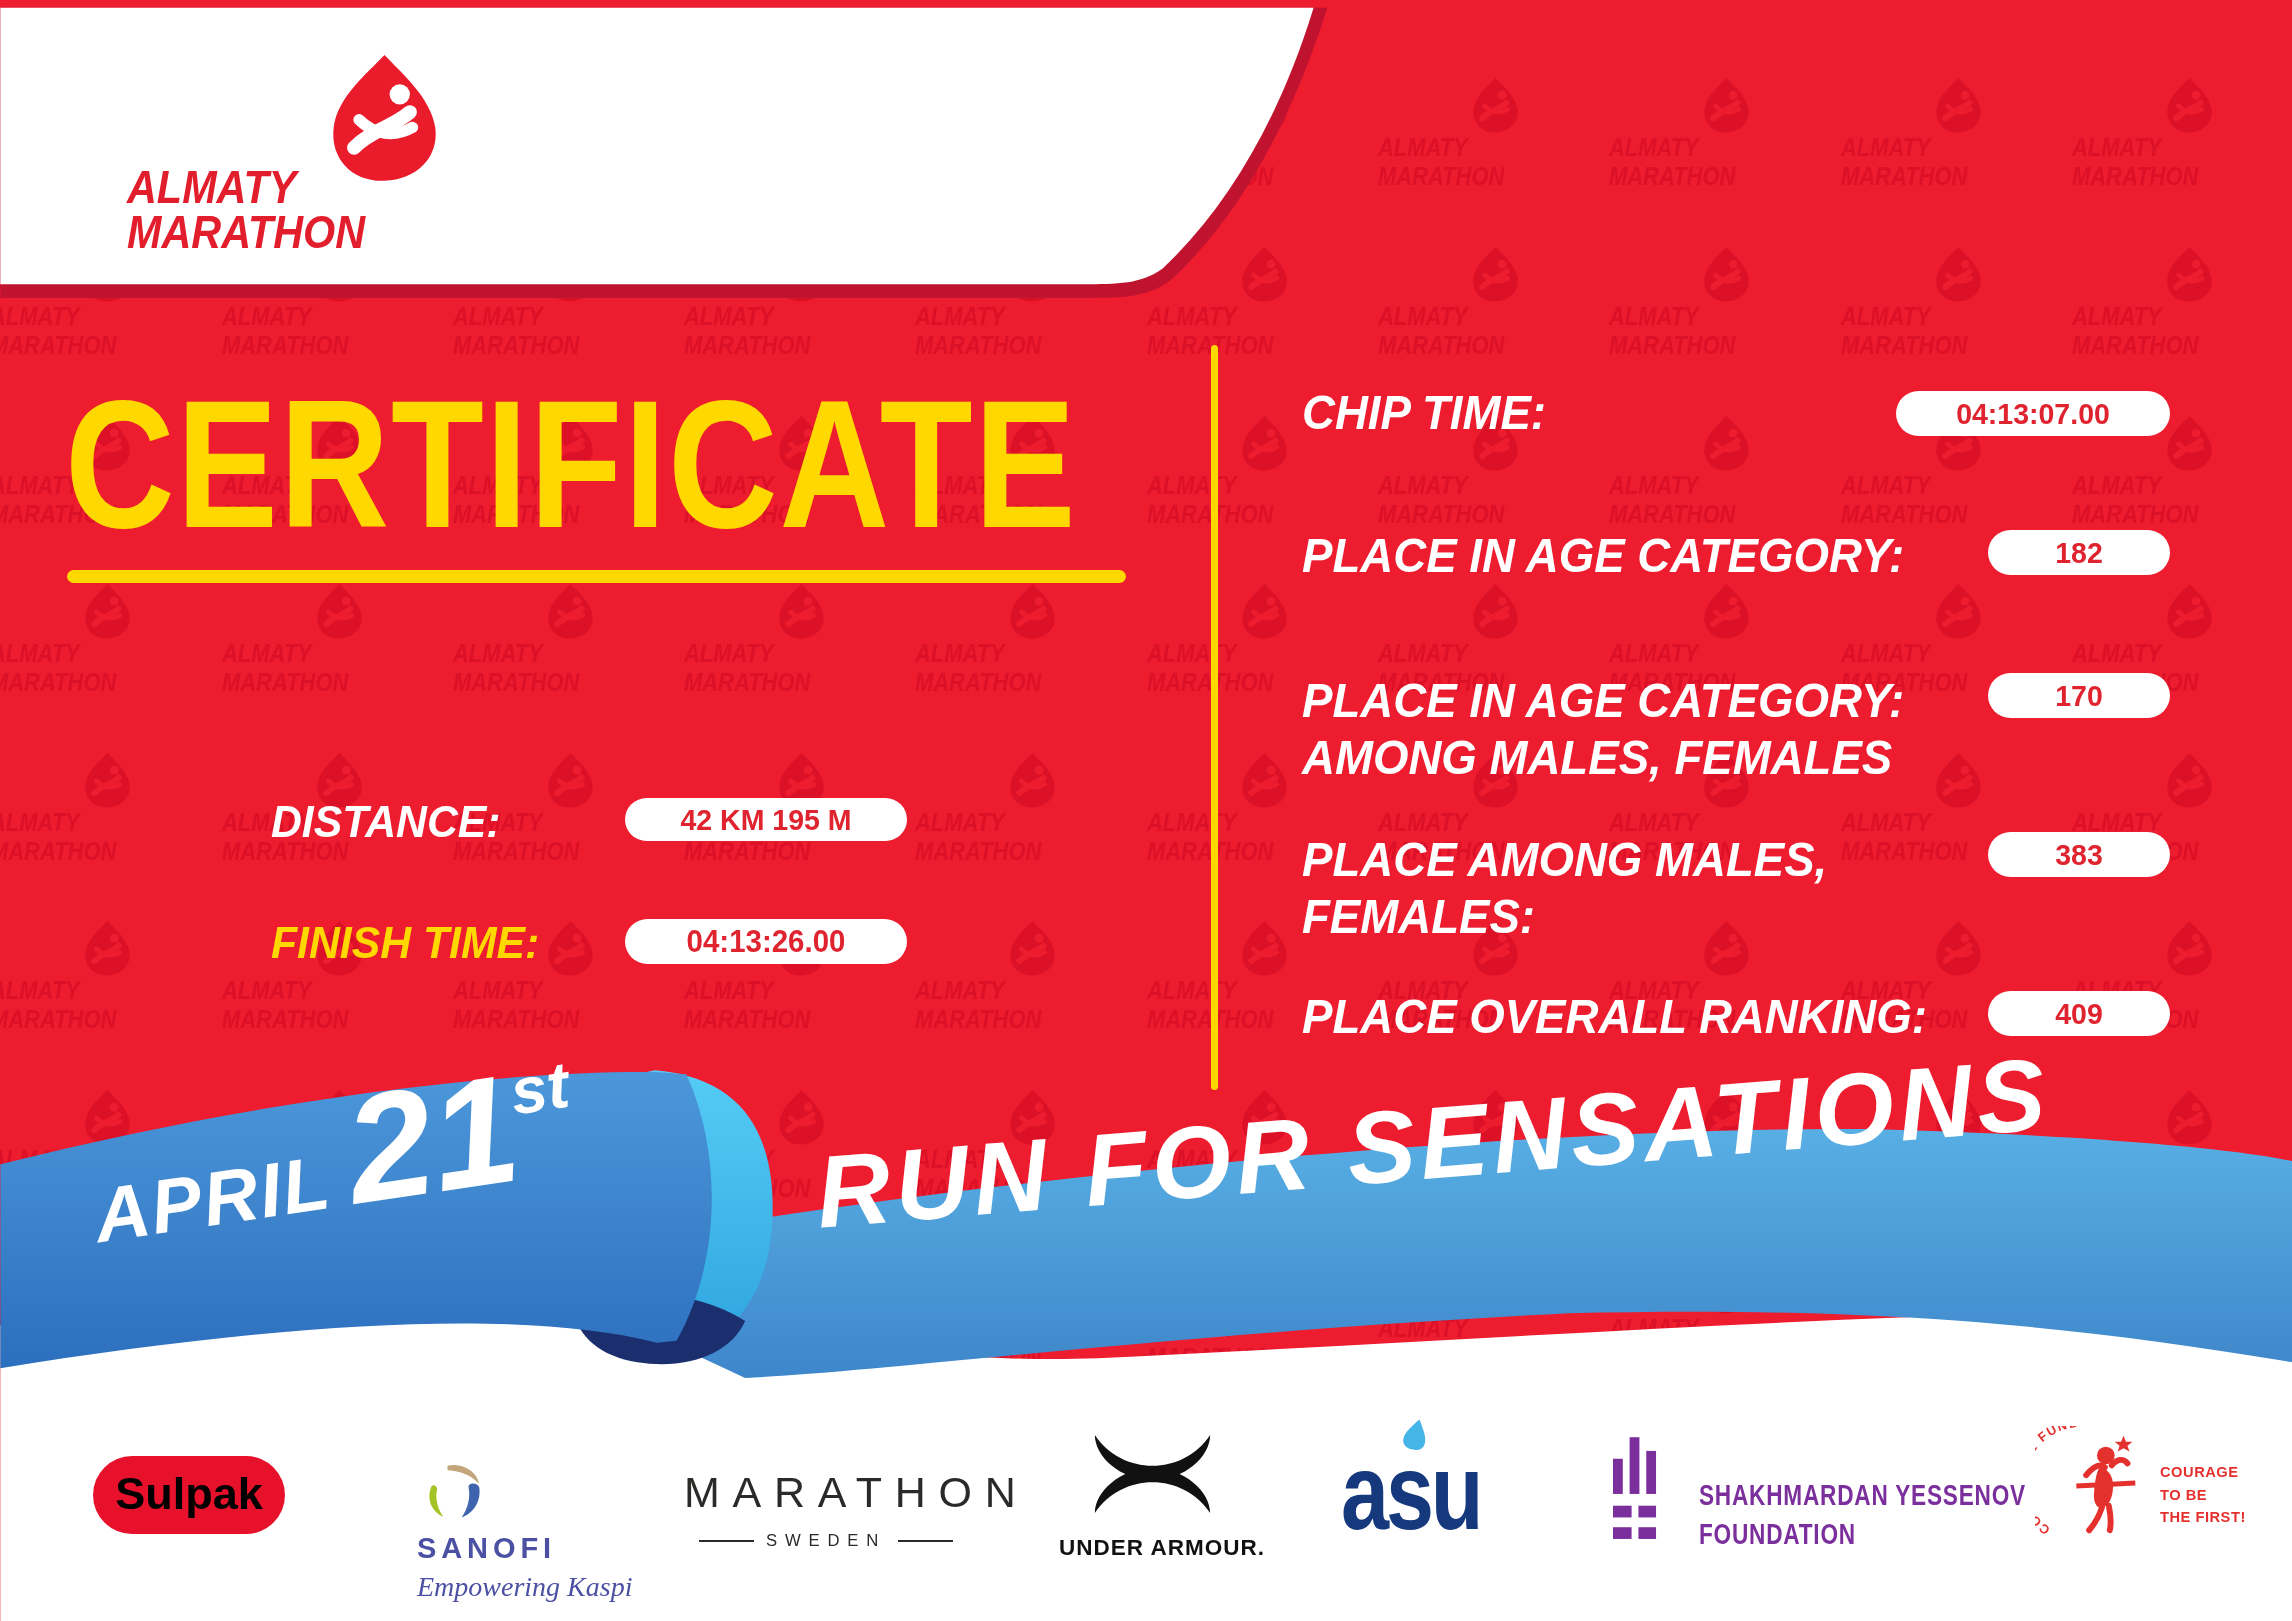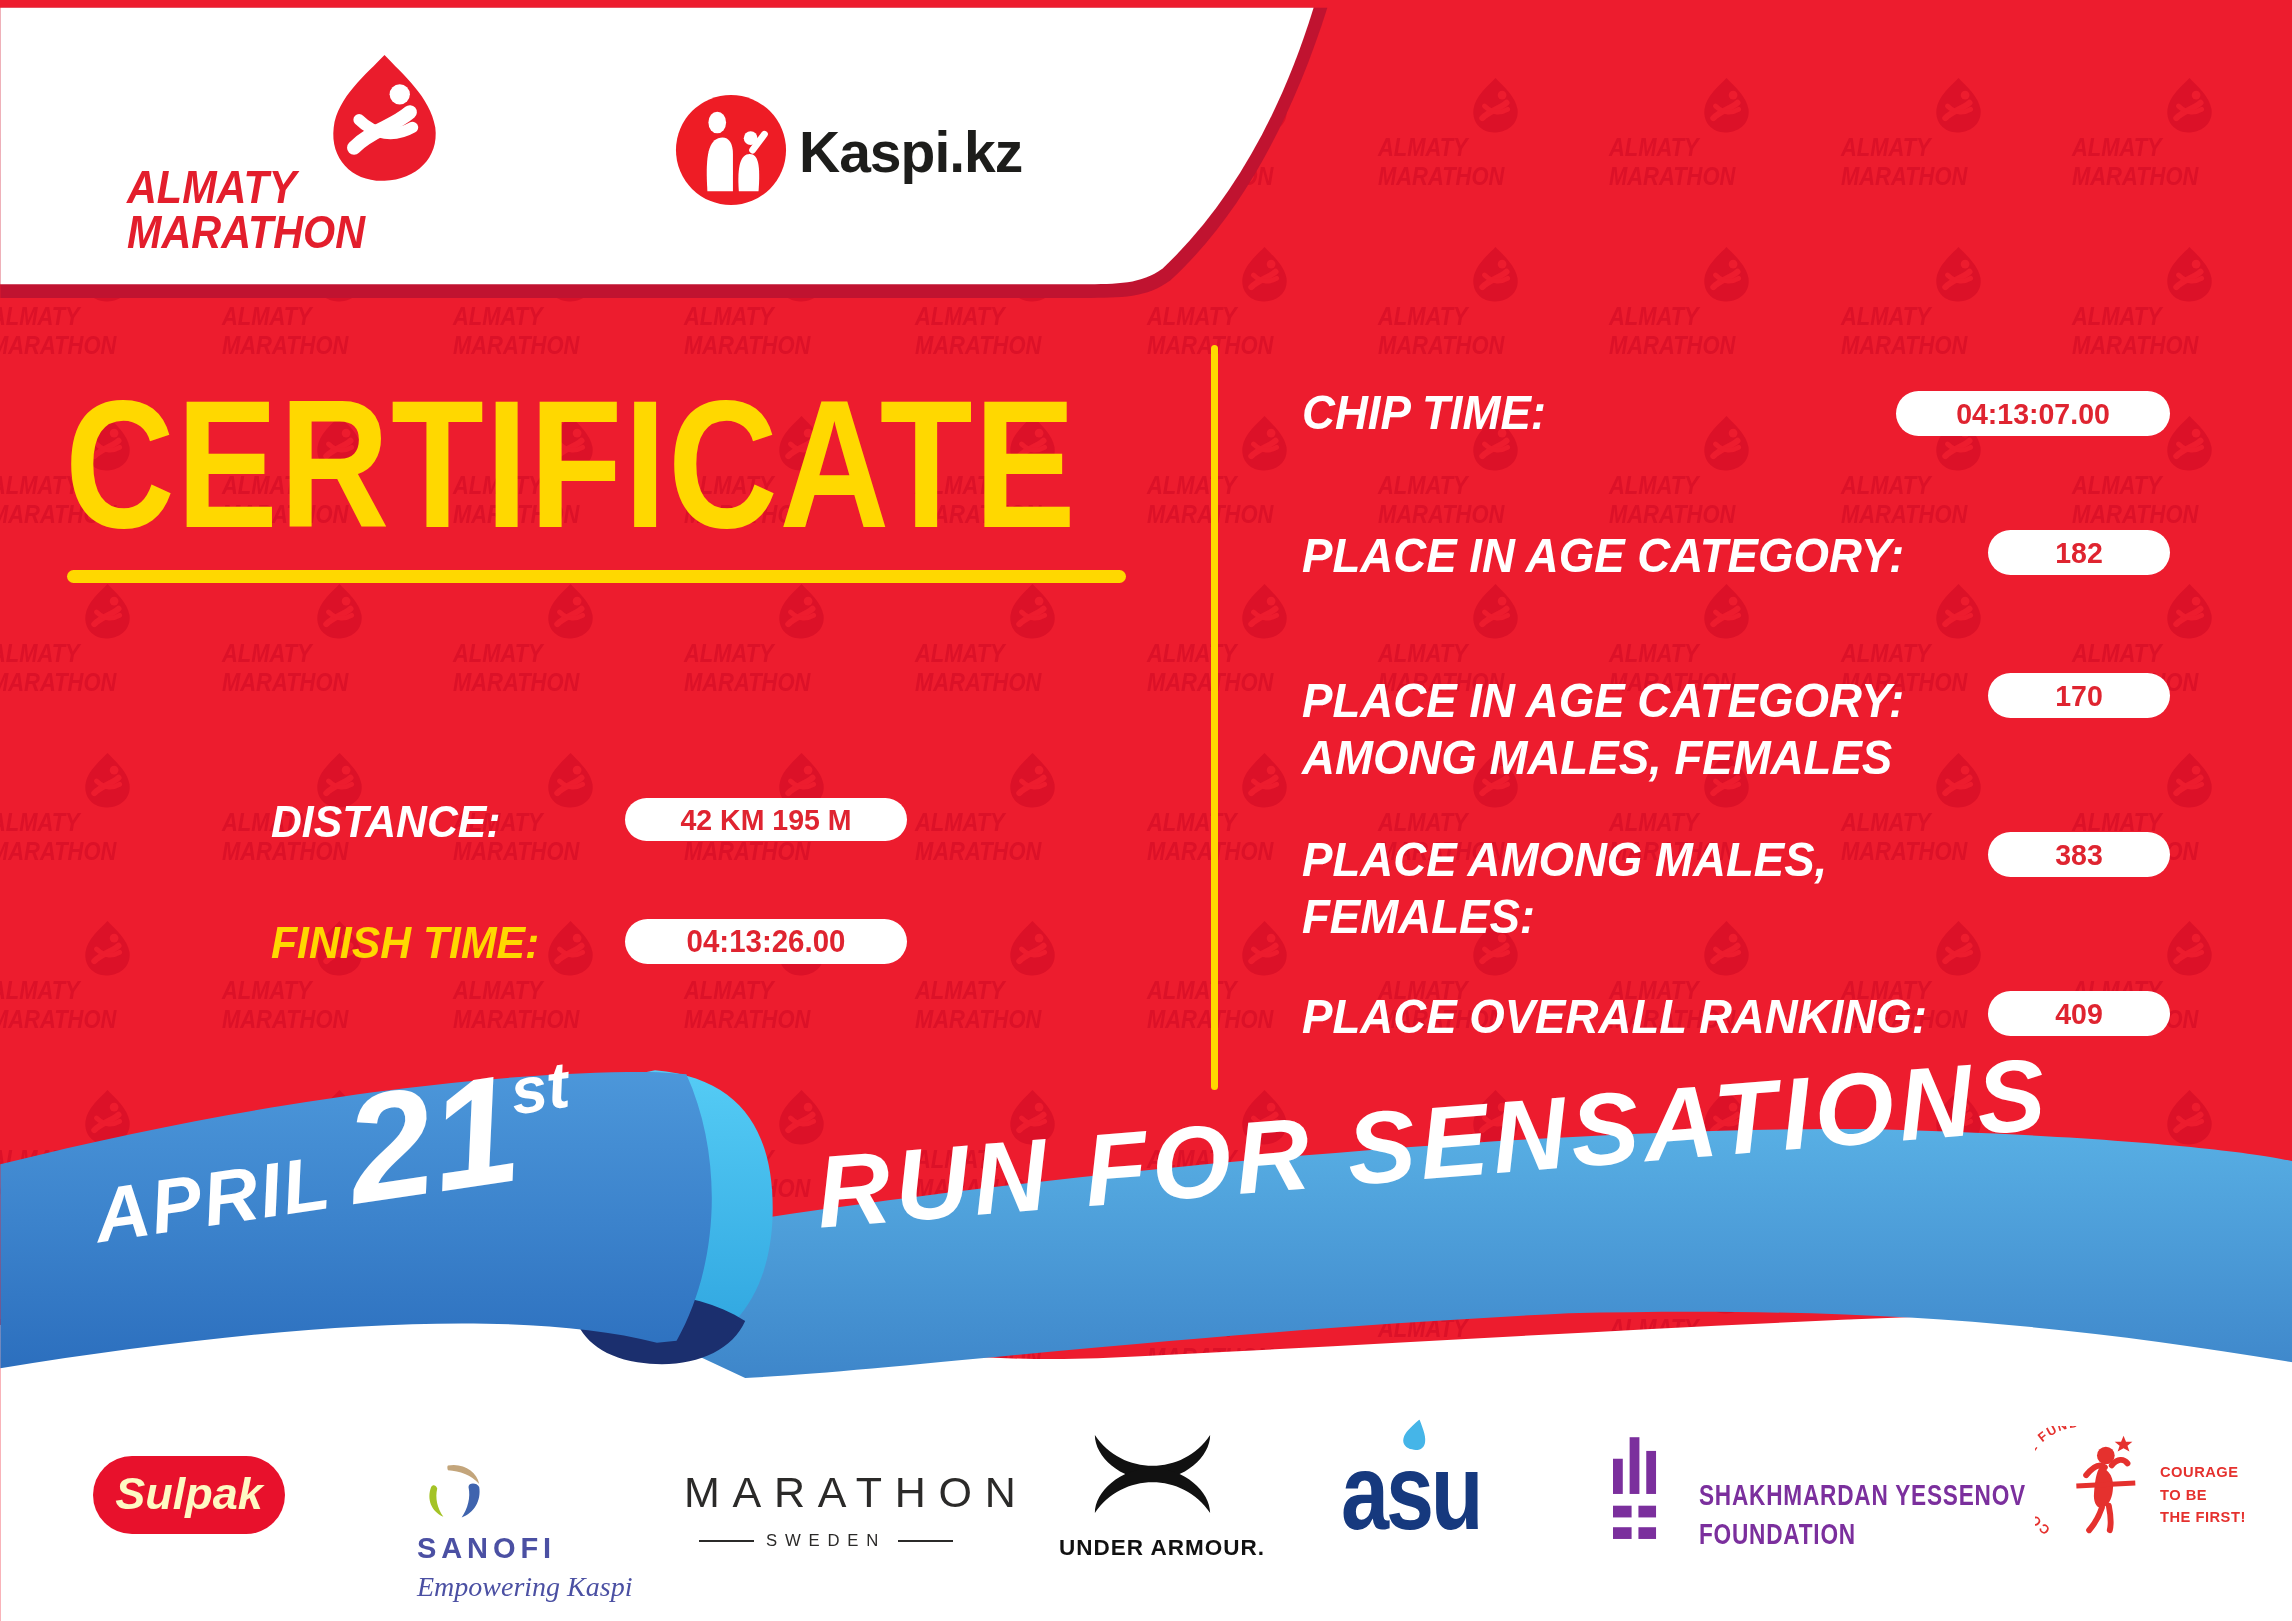--- a/index.html
+++ b/index.html
@@ -70,21 +70,21 @@
   
   .april{left:78px;top:1103px;transform:rotate(-8.5deg);transform-origin:left top;color:#fff;white-space:nowrap;}
   .april .word{font-size:76px;font-weight:bold;font-style:italic;margin-right:21.6px;letter-spacing:2px;}
   .april .num{font-size:153px;font-weight:bold;font-style:italic;letter-spacing:0px;}
   .april .suf{font-size:65px;font-weight:bold;font-style:italic;position:relative;top:-65px;}
   .slogan{left:812px;top:1135px;transform:rotate(-4.6deg);transform-origin:left top;color:#fff;
     font-size:102px;font-weight:bold;font-style:italic;letter-spacing:4.9px;white-space:nowrap;}
 
   
   .sulpak{left:93px;top:1456px;width:192px;height:78px;border-radius:39px;background:var(--sulpak-red);text-align:center;}
-  .sulpak span{font-size:45px;font-weight:bold;color:#fef9c3;line-height:76px;letter-spacing:0;font-style:italic;}
+  .sulpak span{font-size:45px;font-weight:bold;color:#000000;line-height:76px;letter-spacing:0;}
   .sanofi{left:417px;top:1461px;width:176px;text-align:left;}
   .sanofi-name{margin-top:5.9px;font-size:29px;font-weight:bold;letter-spacing:4.9px;color:var(--sanofi-blue);}
   .sanofi-tag{margin-top:5.9px;font-family:"Liberation Serif",serif;font-style:italic;font-size:28px;color:var(--sanofi-blue);white-space:nowrap;}
   .oriflame{left:684px;top:1468px;width:284px;text-align:center;color:var(--oriflame-dark);}
   .oriflame-name{font-size:43px;letter-spacing:12.7px;font-weight:normal;white-space:nowrap;}
   .oriflame-sub{margin-top:13.7px;display:flex;align-items:center;justify-content:center;gap:11.8px;}
   .oriflame-sub .rule{width:55px;height:2px;background:var(--oriflame-dark);}
   .oriflame-sub span{font-size:16.7px;letter-spacing:7.8px;text-align:right;}
   .ua{left:1059px;top:1429px;width:186px;text-align:center;}
   .ua-text{margin-top:11.8px;font-size:22.5px;font-weight:bold;letter-spacing:1px;color:#111;white-space:nowrap;}
@@ -944,31 +944,20 @@
       <span class="am-line am-l1">ALMATY</span>
       <span class="am-line am-l2">MARATHON</span>
       <svg class="abs" style="left:194px;top:2px" width="127" height="135" viewBox="0 0 100 106">
         <path fill="#EA1C2C" d="M50,3 C64,18 86,36 90,60 C93,84 75,101 50,102 C25,103 7,85 10,60 C13,36 36,18 50,3 Z"></path>
         <circle cx="62" cy="34" r="8" fill="#fff"></circle>
         <path d="M26,76 C40,62 56,60 70,48" stroke="#fff" stroke-width="11" stroke-linecap="round" fill="none"></path>
         <path d="M30,54 C42,66 58,68 72,60" stroke="#fff" stroke-width="9" stroke-linecap="round" fill="none"></path>
       </svg>
     </div>
 
-    <div class="abs kaspi">
-      <svg class="abs" style="left:0;top:0" width="114" height="114" viewBox="0 0 116 116">
-        <circle cx="58" cy="58" r="56" fill="var(--kaspi-red)"></circle>
-        <ellipse cx="44" cy="30" rx="9" ry="11" fill="#fff"></ellipse>
-        <path fill="#fff" d="M34,100 C32,68 34,50 45,46 C54,43 60,49 60,62 L60,100 Z"></path>
-        <circle cx="78" cy="46" r="7" fill="#fff"></circle>
-        <path d="M80,58 L92,42" stroke="#fff" stroke-width="7" stroke-linecap="round"></path>
-        <path fill="#fff" d="M66,100 C64,74 68,62 77,62 C86,62 88,74 86,100 Z"></path>
-      </svg>
-      <span class="kaspi-text">Kaspi.kz</span>
-    </div>
 
     <div class="abs cert-title">CERTIFICATE</div>
     <div class="abs cert-underline"></div>
 
 
     <div class="abs field-label lbl-white lbl-distance">DISTANCE:</div>
     <div class="abs pill pill-distance">
       <span>42 KM 195 M</span>
     </div>
 

